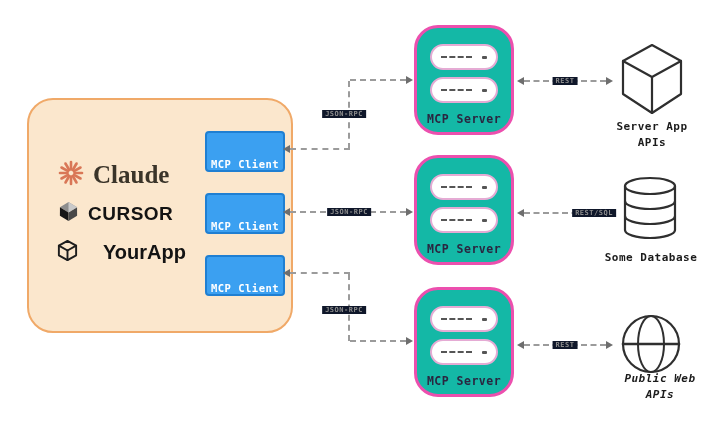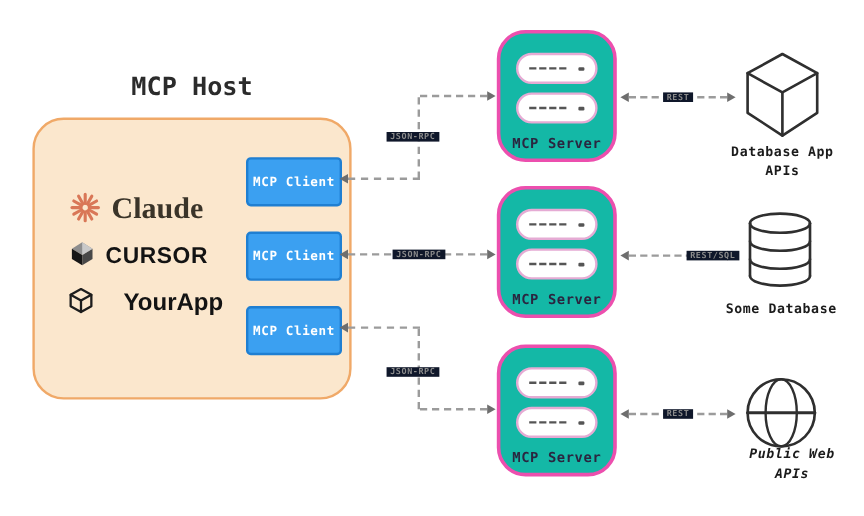--- a/index.html
+++ b/index.html
@@ -13,21 +13,21 @@
             background:#FBE7CD;border:2px solid #F0A968;border-radius:26px;}
   .app-row{position:absolute;display:flex;align-items:center;gap:9px;}
   .app-row.claude{left:29px;top:60px;}
   .app-row.cursor{left:29px;top:101px;}
   .app-row.yourapp{left:27px;top:139px;gap:24px;}
   .claude-name{font:600 25px "Liberation Serif","DejaVu Serif",serif;color:#3a3429;}
   .cursor-name{font:700 19px "Liberation Sans","DejaVu Sans",sans-serif;letter-spacing:.5px;color:#131313;}
   .yourapp-name{font:700 20px "Liberation Sans","DejaVu Sans",sans-serif;color:#131313;}
   .client-box{position:absolute;left:176px;width:80px;height:41px;box-sizing:border-box;
               background:#3BA0F1;border:2px solid #1F7FD2;border-radius:4px;
-              display:flex;align-items:center;justify-content:center;}
+              display:flex;align-items:flex-end;justify-content:center;}
   .client-box span{font:700 10.5px "DejaVu Sans Mono",monospace;color:#fff;letter-spacing:.5px;}
   .client-1{top:31px;}.client-2{top:93px;}.client-3{top:155px;}
 
   
   .server-box{position:absolute;left:414px;width:100px;height:110px;box-sizing:border-box;
               background:#14b8a6;border:3px solid #EC4FAE;border-radius:24px;}
   .server-1{top:25px;}.server-2{top:155px;}.server-3{top:287px;}
   .slot{position:absolute;left:13px;width:68px;height:26px;box-sizing:border-box;
         background:#fff;border:2px solid #E5ABD4;border-radius:13px;}
   .slot-a{top:16px;}.slot-b{top:49px;}
@@ -49,21 +49,20 @@
   .ah-r{position:absolute;width:0;height:0;border:4px solid transparent;border-right:none;
         border-left:7px solid #6e6e6e;}
   .conn-label{position:absolute;transform:translate(-50%,-50%);background:#0f172a;padding:0 3px;
               font:700 7px "DejaVu Sans Mono",monospace;color:#8c8c8c;letter-spacing:.5px;white-space:nowrap;}
 </style>
 </head>
 <body>
 
 <div class="canvas">
 
-  <div class="host-title">MCP Host</div>
 
   <div class="host-box">
 
     <div class="app-row claude">
       <span>
         <svg width="26" height="26" viewBox="0 0 26 26">
           <g stroke="#D97757" stroke-width="2.6" stroke-linecap="round">
             <line x1="16.5" y1="13" x2="24" y2="13"></line>
               <line x1="16" y1="14.8" x2="22.5" y2="18.5"></line>
             <line x1="14.8" y1="16" x2="18.5" y2="22.5"></line>
@@ -153,21 +152,21 @@
   </div>
 
   <div class="res-icon" style="left:618px;top:42px;">
     <svg width="68" height="74" viewBox="0 0 68 74" fill="none" stroke="#2f2f2f" stroke-width="2.2" stroke-linejoin="round" stroke-linecap="round">
       <polygon points="34,3 63,19 63,52 34,71 5,52 5,19"></polygon>
       <polyline points="5,19 34,35 63,19"></polyline>
       <line x1="34" y1="35" x2="34" y2="71"></line>
     </svg>
   </div>
   <div class="res-label" style="left:586px;top:119px;width:132px;">
-    <div>Database App</div>
+    <div>Server App</div>
     <div>APIs</div>
   </div>
 
   <div class="res-icon" style="left:622px;top:176px;">
     <svg width="56" height="64" viewBox="0 0 56 64" fill="none" stroke="#2f2f2f" stroke-width="2.2" stroke-linecap="round">
       <ellipse cx="28" cy="10" rx="25" ry="8"></ellipse>
       <path d="M3 10 V54"></path>
         <path d="M53 10 V54"></path>
       <path d="M3 54 A25 8 0 0 0 53 54"></path>
       <path d="M3 25 A25 8 0 0 0 53 25"></path>

